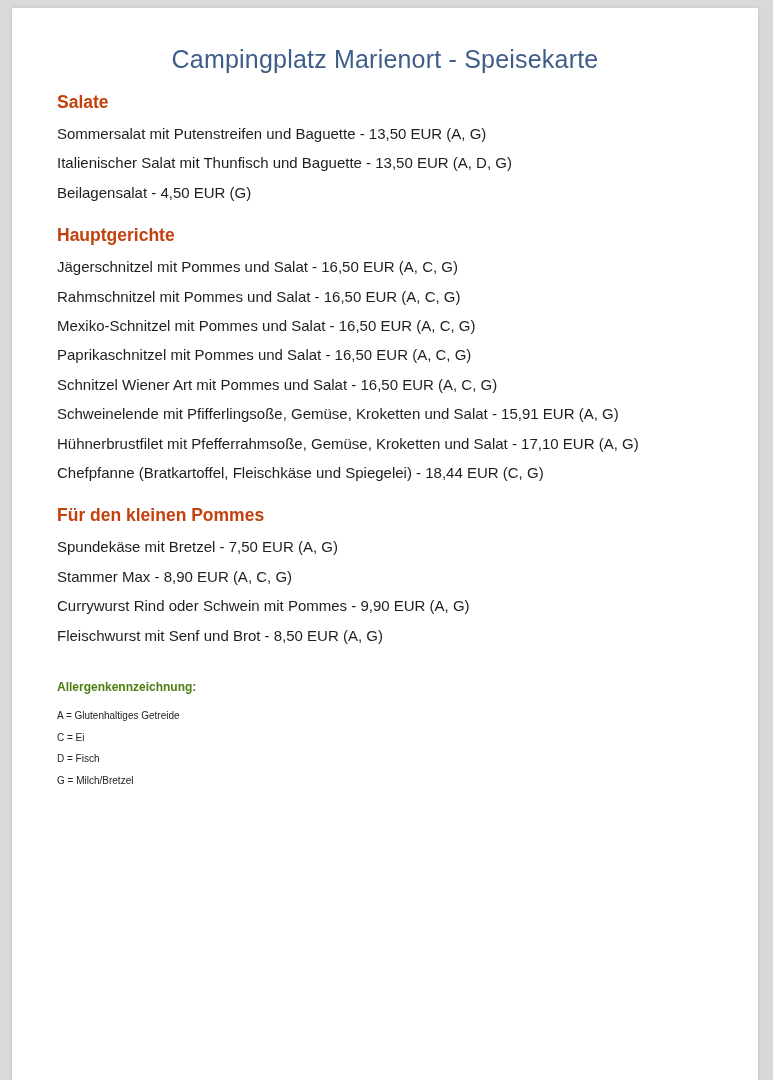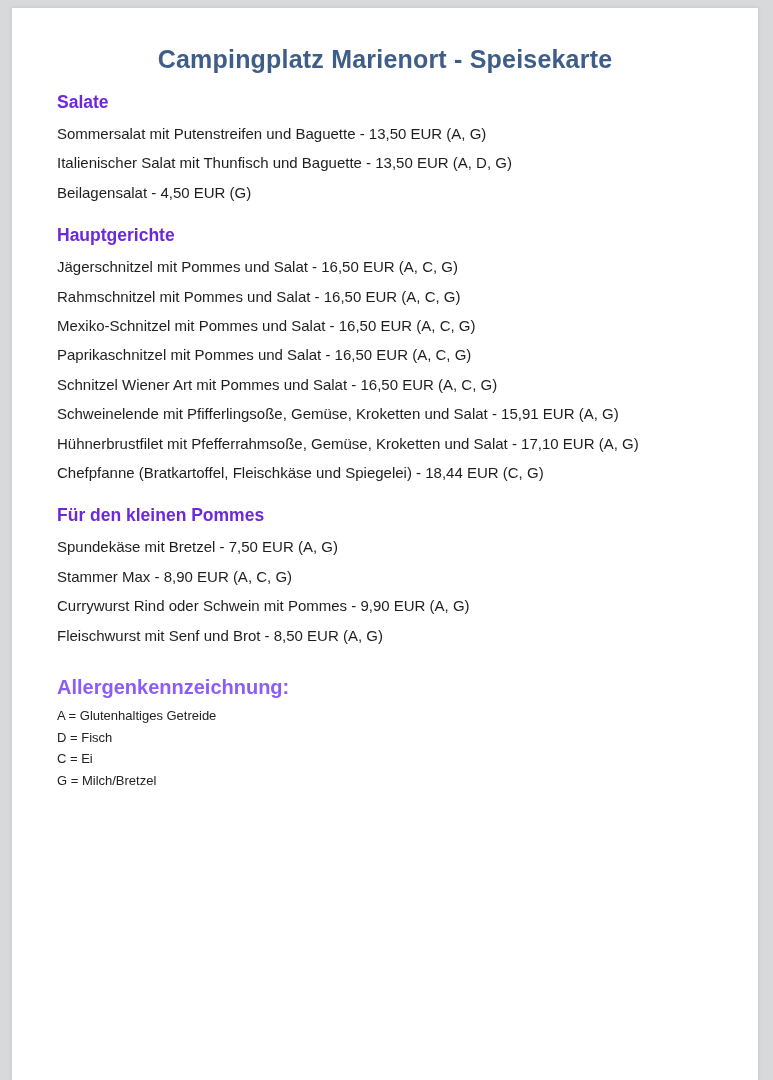--- a/index.html
+++ b/index.html
@@ -19,60 +19,60 @@
     height: 1090px;
     background: #ffffff;
     box-shadow: 0 0 4px rgba(0,0,0,0.10);
     box-sizing: border-box;
     padding: 37px 45px 40px 45px;
   }
   h1.doc-title {
     margin: 0 0 10px 0;
     font-size: 25px;
     line-height: 29px;
-    font-weight: bold;
+    font-weight: normal;
     text-align: center;
     color: #3e5d89;
     letter-spacing: 0.2px;
   }
   h2.section-heading {
     margin: 18px 0 0 0;
     font-size: 17.5px;
     line-height: 21px;
     font-weight: bold;
-    color: #6d28d9;
+    color: #c2410c;
   }
   ul.menu-list {
     list-style: none;
     margin: 6px 0 0 0;
     padding: 0;
   }
   ul.menu-list li {
     font-size: 15px;
     line-height: 29.4px;
     color: #1e1e1e;
     white-space: nowrap;
   }
   .allergen-block {
     margin-top: 28px;
   }
   h3.allergen-heading {
     margin: 12px 0 8px 0;
-    font-size: 20px;
+    font-size: 12px;
     line-height: 19px;
     font-weight: bold;
-    color: #8b5cf6;
+    color: #4d7c0f;
   }
   ul.allergen-list {
     list-style: none;
     margin: 0;
     padding: 0;
   }
   ul.allergen-list li {
-    font-size: 13px;
+    font-size: 10px;
     line-height: 21.5px;
     color: #222222;
   }
 </style>
 </head>
 <body>
 
 <main class="page">
   <h1 class="doc-title">Campingplatz Marienort - Speisekarte</h1>
 
@@ -100,18 +100,18 @@
         <li>Stammer Max - 8,90 EUR (A, C, G)</li>
         <li>Currywurst Rind oder Schwein mit Pommes - 9,90 EUR (A, G)</li>
         <li>Fleischwurst mit Senf und Brot - 8,50 EUR (A, G)</li>
       </ul>
     </div>
 
   <div class="allergen-block">
     <h3 class="allergen-heading">Allergenkennzeichnung:</h3>
     <ul class="allergen-list" id="allergens-root">
         <li>A = Glutenhaltiges Getreide</li>
+        <li>C = Ei</li>
         <li>D = Fisch</li>
-        <li>C = Ei</li>
         <li>G = Milch/Bretzel</li>
       </ul>
   </div>
 </main>
 
 </body></html>

